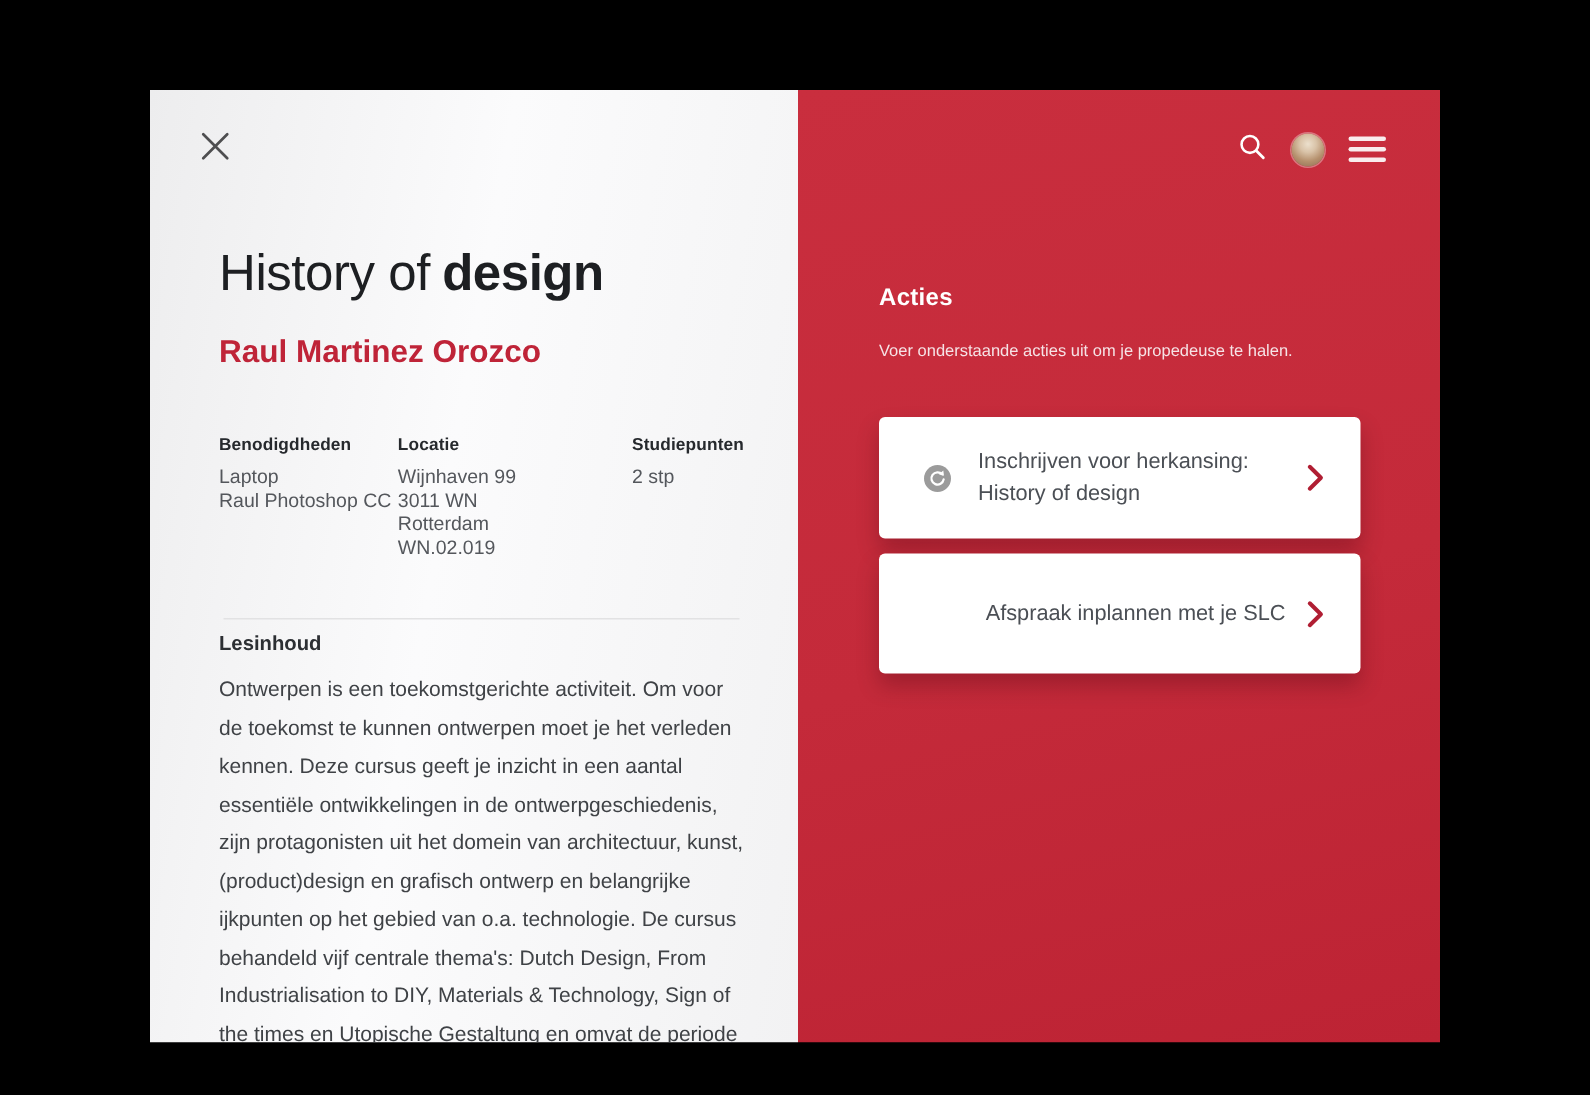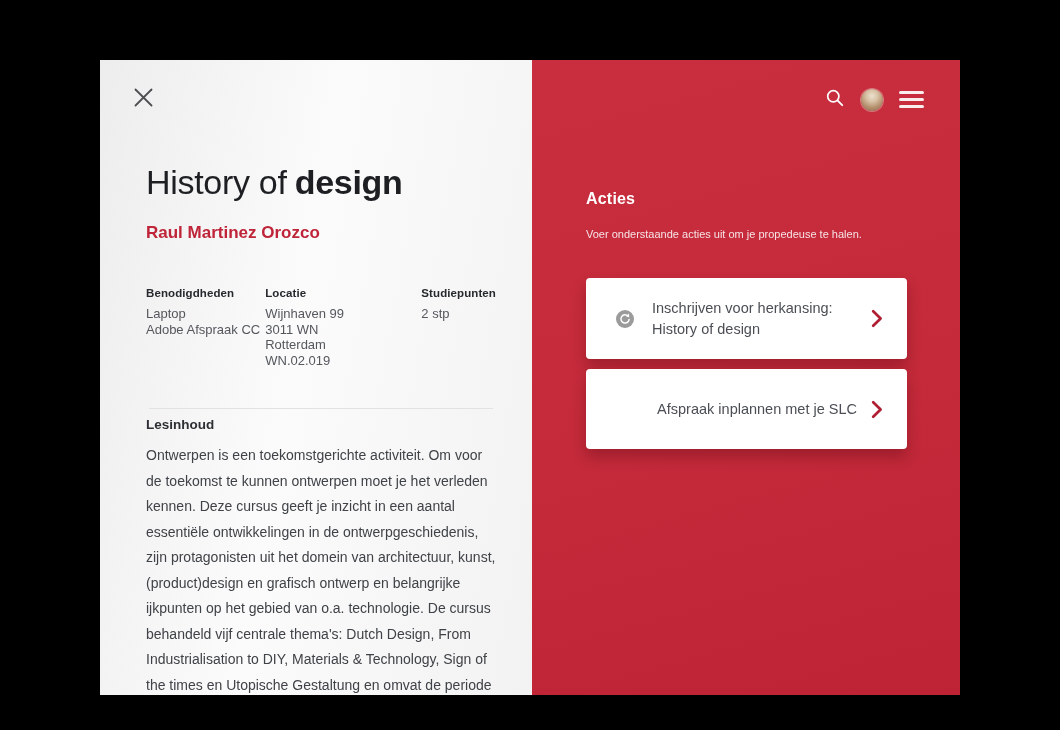--- a/index.html
+++ b/index.html
@@ -34,21 +34,21 @@
   .course-content {
     position: absolute; left: 46px; top: 104px; width: 350px;
   }
   .course-title {
     font-size: 34px; color: #1d1f22; font-weight: 400;
     letter-spacing: -0.3px; line-height: 1.1; margin: 0;
   }
   .course-title .bold { font-weight: 700; margin-left: 0.24em; }
   .course-author {
     margin-top: 22px;
-    font-size: 17px; font-weight: 700; color: #bf2438;
+    font-size: 21px; font-weight: 700; color: #bf2438;
   }
   .meta-row {
     margin-top: 44px; display: flex;
   }
   .meta-col-1 { width: 139px; }
   .meta-col-2 { width: 126px; }
   .meta-col-3 { flex: 1; margin-left: 48px; }
   .meta-label {
     font-size: 11.5px; font-weight: 700; color: #26292d; letter-spacing: 0.1px;
   }
@@ -145,21 +145,21 @@
       <div class="course-content">
         <h1 class="course-title"><span>History of</span><span class="bold">design</span></h1>
 
         <div class="course-author">Raul Martinez Orozco</div>
 
         <div class="meta-row">
           <div class="meta-col-1">
             <div class="meta-label">Benodigdheden</div>
             <div class="meta-lines">
               <div class="meta-line">Laptop</div>
-              <div class="meta-line">Adobe Afspraak CC</div>
+              <div class="meta-line">Raul Photoshop CC</div>
             </div>
           </div>
           <div class="meta-col-2">
             <div class="meta-label">Locatie</div>
             <div class="meta-lines">
               <div class="meta-line">Wijnhaven 99</div>
               <div class="meta-line">3011 WN Rotterdam</div>
               <div class="meta-line">WN.02.019</div>
             </div>
           </div>

